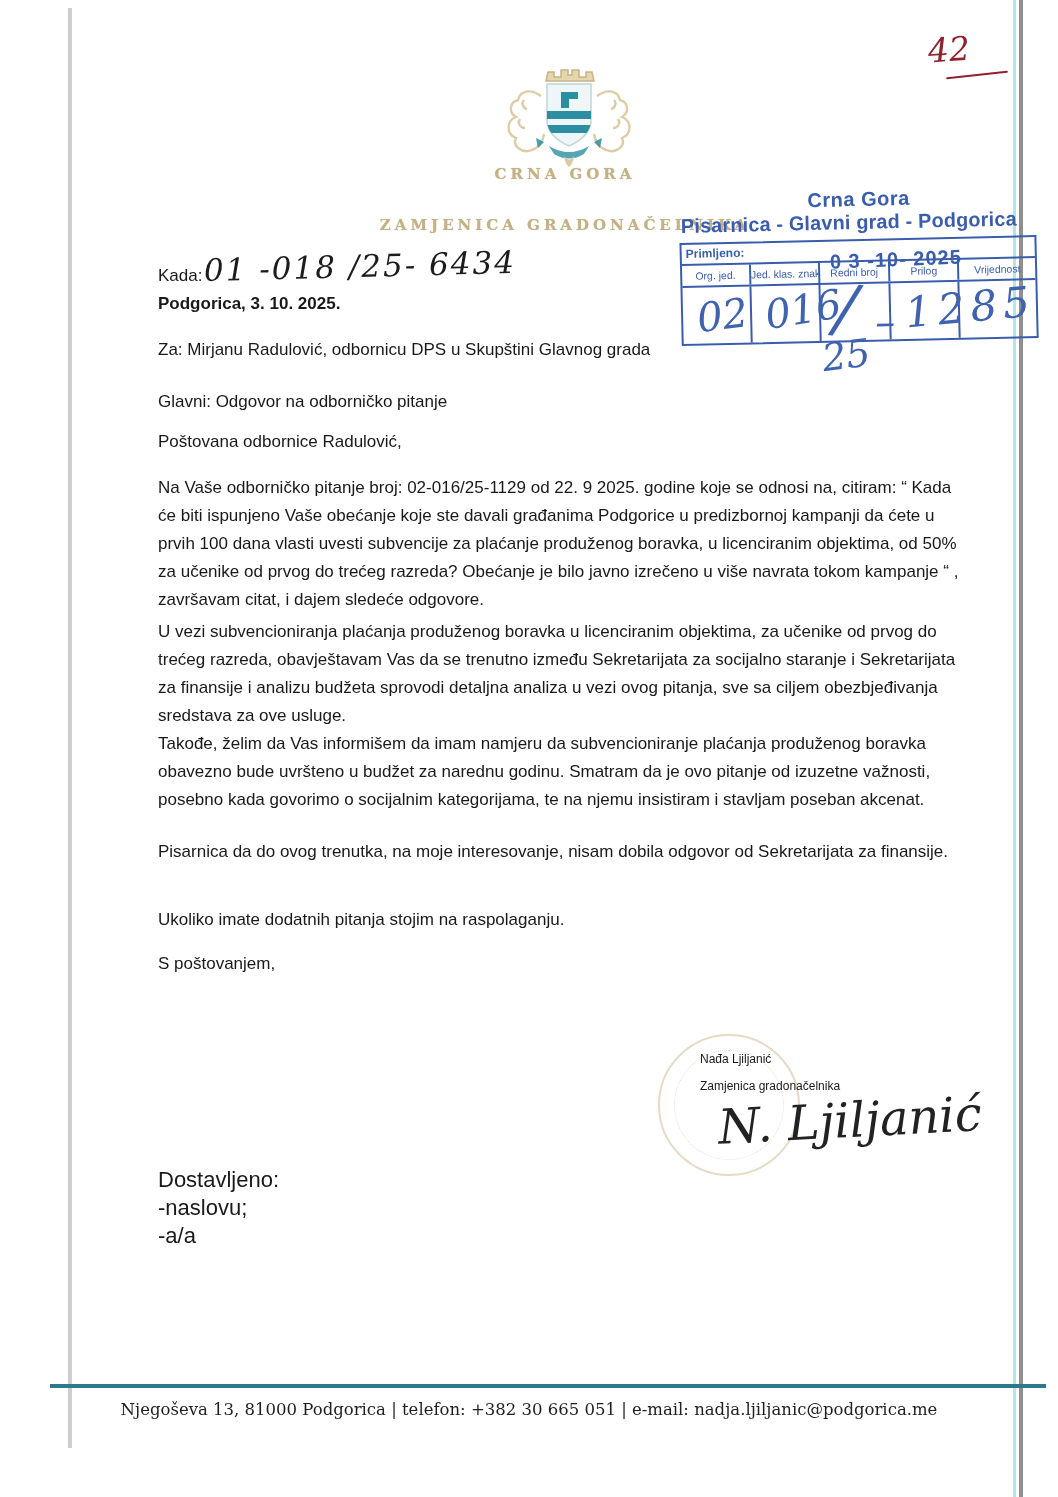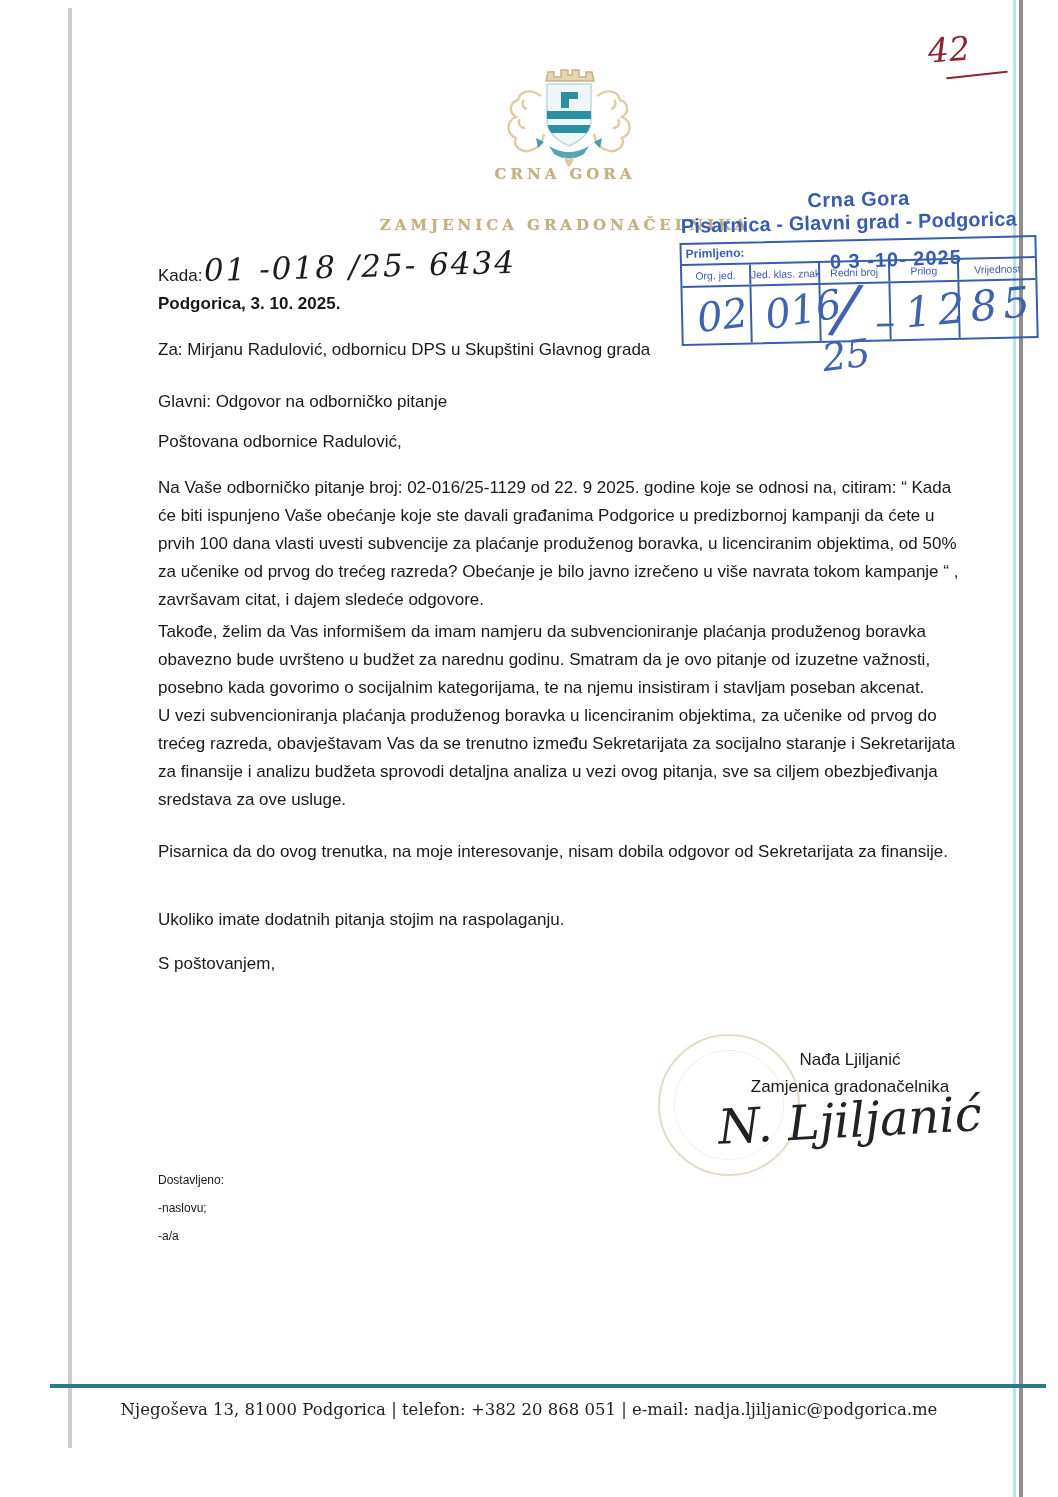--- a/index.html
+++ b/index.html
@@ -67,31 +67,31 @@
   .subject    { top:388px; }
   .salutation { top:428px; }
   .p1   { top:474px; }
   .p23  { top:618px; }
   .p23 p { margin:0; }
   .p4   { top:838px; }
   .p5   { top:906px; }
   .closing { top:950px; }
 
   
-  .sig-block { position:absolute; left:700px; top:1046px; width:300px; text-align:center; font-size:17px; line-height:27px; }
+  .sig-block { position:absolute; left:700px; top:1046px; width:300px; font-size:12px; line-height:27px; }
   .sig-name { font-weight:normal; }
   .sig-hw { position:absolute; left:718px; top:1092px; font-family:"DejaVu Serif", serif; font-style:italic;
             font-size:48px; color:#222; transform:rotate(-3deg); white-space:nowrap; }
   .round-stamp { position:absolute; left:658px; top:1034px; width:142px; height:142px; border-radius:50%;
                  border:2px solid rgba(189,158,108,.38); }
   .round-stamp::before { content:""; position:absolute; inset:14px; border-radius:50%;
                  border:1.5px dotted rgba(189,158,108,.32); }
 
   
-  .dist { position:absolute; left:158px; top:1166px; font-size:12px; line-height:28px; }
+  .dist { position:absolute; left:158px; top:1166px; font-size:22px; line-height:28px; }
 
   
   .footer-line { position:absolute; left:50px; top:1384px; width:996px; height:4px; background:#2a7a8c; }
   .footer-text { position:absolute; left:0; top:1400px; width:1058px; text-align:center;
                  font-family:"DejaVu Serif", serif; font-size:16.5px; color:#1e1e1e; }
 </style>
 </head>
 <body>
 
 <div class="page">
@@ -165,36 +165,36 @@
 
   <div class="broj-label">Kada:</div>
   <div class="broj-hw">01 -018 /25- 6434</div>
   <div class="place-date">Podgorica, 3. 10. 2025.</div>
 
   <div class="tline recipient">Za: Mirjanu Radulović, odbornicu DPS u Skupštini Glavnog grada</div>
   <div class="tline subject">Glavni: Odgovor na odborničko pitanje</div>
   <div class="tline salutation">Poštovana odbornice Radulović,</div>
   <div class="tline p1">Na Vaše odborničko pitanje broj: 02-016/25-1129 od 22. 9 2025. godine koje se odnosi na, citiram: “ Kada će biti ispunjeno Vaše obećanje koje ste davali građanima Podgorice u predizbornoj kampanji da ćete u prvih 100 dana vlasti uvesti subvencije za plaćanje produženog boravka, u licenciranim objektima, od 50% za učenike od prvog do trećeg razreda? Obećanje je bilo javno izrečeno u više navrata tokom kampanje “ , završavam citat, i dajem sledeće odgovore.</div>
   <div class="tline p23">
+    <p>U vezi subvencioniranja plaćanja produženog boravka u licenciranim objektima, za učenike od prvog do trećeg razreda, obavještavam Vas da se trenutno između Sekretarijata za socijalno staranje i Sekretarijata za finansije i analizu budžeta sprovodi detaljna analiza u vezi ovog pitanja, sve sa ciljem obezbjeđivanja sredstava za ove usluge.</p>
     <p>Takođe, želim da Vas informišem da imam namjeru da subvencioniranje plaćanja produženog boravka obavezno bude uvršteno u budžet za narednu godinu. Smatram da je ovo pitanje od izuzetne važnosti, posebno kada govorimo o socijalnim kategorijama, te na njemu insistiram i stavljam poseban akcenat.</p>
-    <p>U vezi subvencioniranja plaćanja produženog boravka u licenciranim objektima, za učenike od prvog do trećeg razreda, obavještavam Vas da se trenutno između Sekretarijata za socijalno staranje i Sekretarijata za finansije i analizu budžeta sprovodi detaljna analiza u vezi ovog pitanja, sve sa ciljem obezbjeđivanja sredstava za ove usluge.</p>
   </div>
   <div class="tline p4">Pisarnica da do ovog trenutka, na moje interesovanje, nisam dobila odgovor od Sekretarijata za finansije.</div>
   <div class="tline p5">Ukoliko imate dodatnih pitanja stojim na raspolaganju.</div>
   <div class="tline closing">S poštovanjem,</div>
 
   <div class="round-stamp"></div>
   <div class="sig-block">
     <div class="sig-name">Nađa Ljiljanić</div>
     <div class="sig-title">Zamjenica gradonačelnika</div>
   </div>
   <div class="sig-hw">N. Ljiljanić</div>
 
   <div class="dist">
     <div>Dostavljeno:</div>
     <div>-naslovu;</div>
     <div>-a/a</div>
   </div>
 
   <div class="footer-line"></div>
-  <div class="footer-text">Njegoševa 13, 81000 Podgorica  |  telefon: +382 20 868 051 |  e-mail: nadja.ljiljanic@podgorica.me</div>
+  <div class="footer-text">Njegoševa 13, 81000 Podgorica  |  telefon: +382 30 665 051 |  e-mail: nadja.ljiljanic@podgorica.me</div>
 
 </div>
 
 </body></html>

